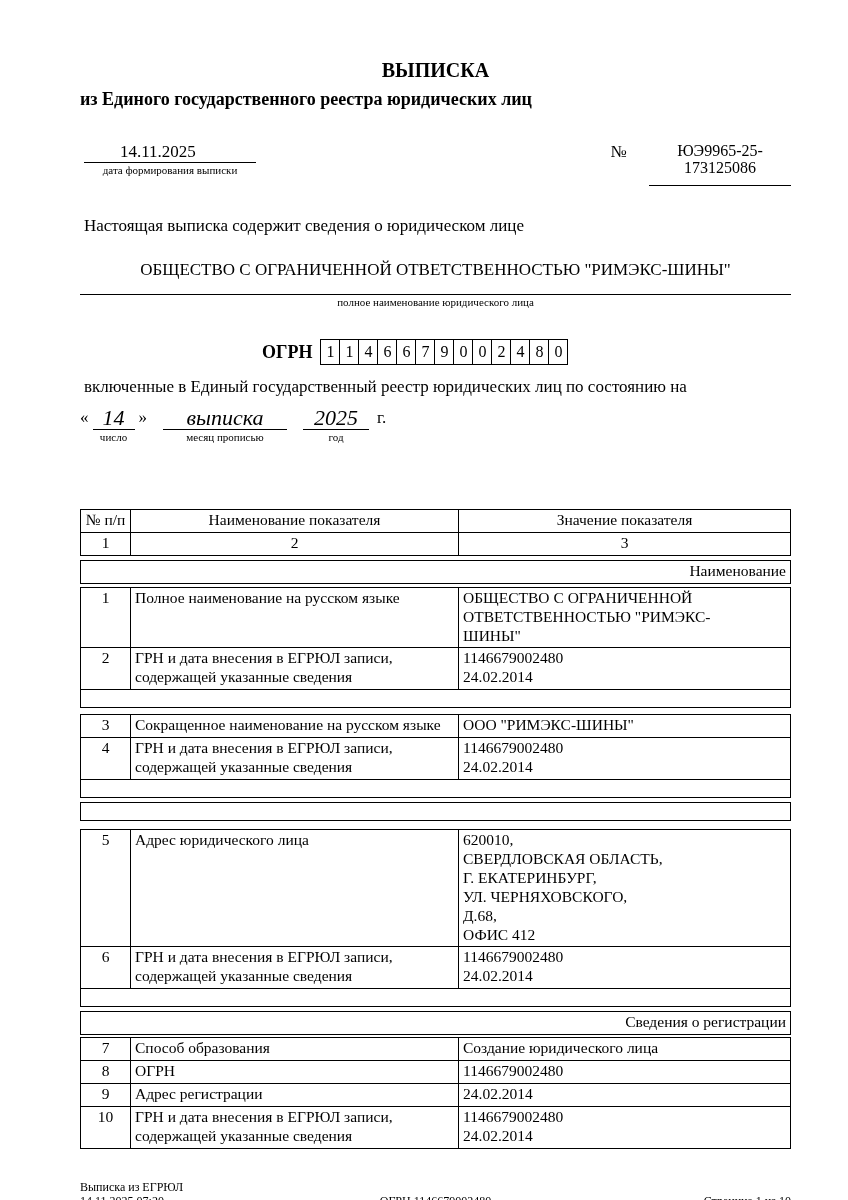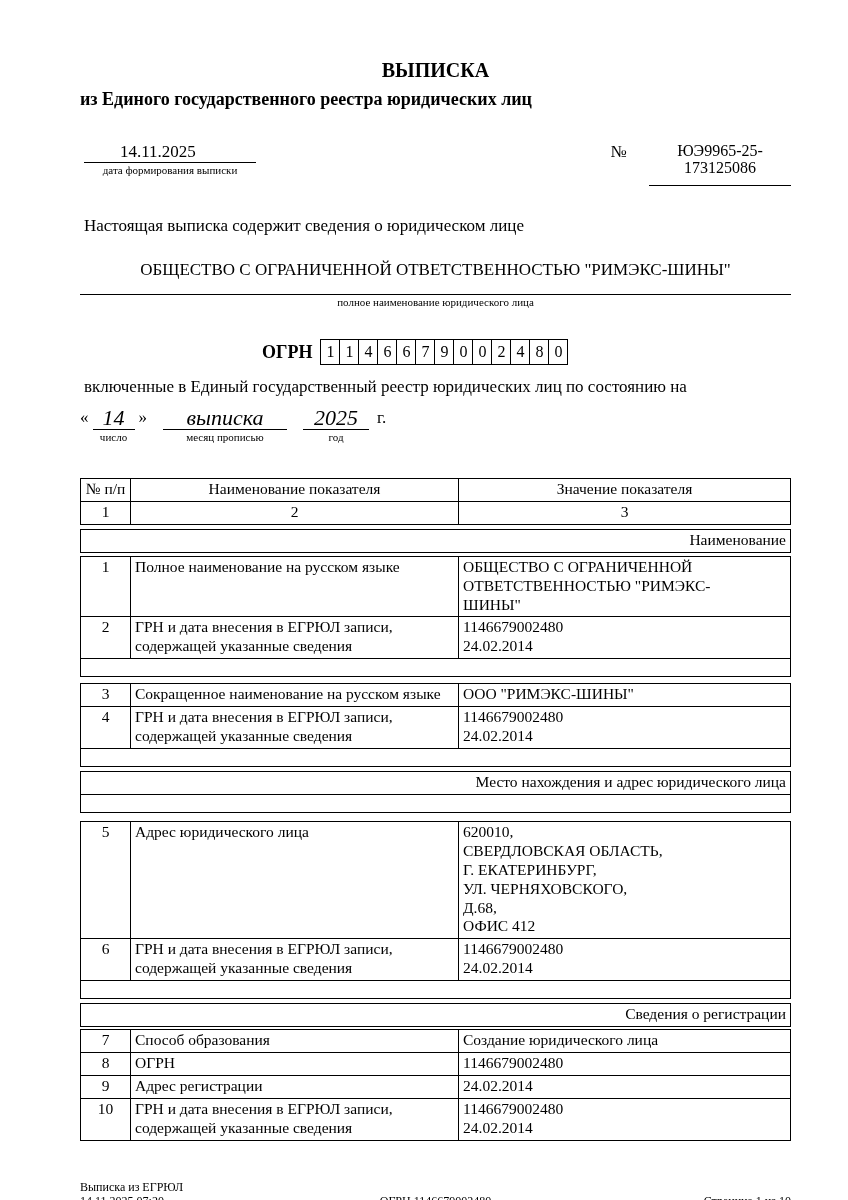--- a/index.html
+++ b/index.html
@@ -125,21 +125,21 @@
     line-height: 22px;
     border-bottom: 1px solid #000;
     font-style: italic;
   }
   .asof-day { width: 42px; margin: 0 4px; }
   .asof-month { width: 124px; margin-left: 16px; }
   .asof-year { width: 66px; margin-left: 16px; }
   .asof-suffix { font-size: 17px; line-height: 22px; margin-left: 8px; }
 
   
-  .tbl-wrap { margin-top: 34px; }
+  .tbl-wrap { margin-top: 65px; }
   table.tbl {
     border-collapse: collapse;
     width: 711px;
     table-layout: fixed;
   }
   table.tbl td {
     border: 1px solid #000;
     font-size: 15.5px;
     line-height: 1.22;
     padding: 1px 4px 2px 4px;
@@ -320,23 +320,20 @@
               </td>
         </tr>
         <tr>
               <td class="cell-spacer" colspan="3"></td>
             </tr>
       </tbody>
         </table>
 
       <table class="tbl mb8">
         <tbody>
-            <tr>
-              <td class="cell-section">Место нахождения и адрес юридического лица</td>
-            </tr>
         <tr>
               <td class="cell-spacer"></td>
             </tr>
       </tbody>
         </table>
 
       <table class="tbl mb4">
         <colgroup>
             <col style="width:50px">
             <col style="width:328px">

